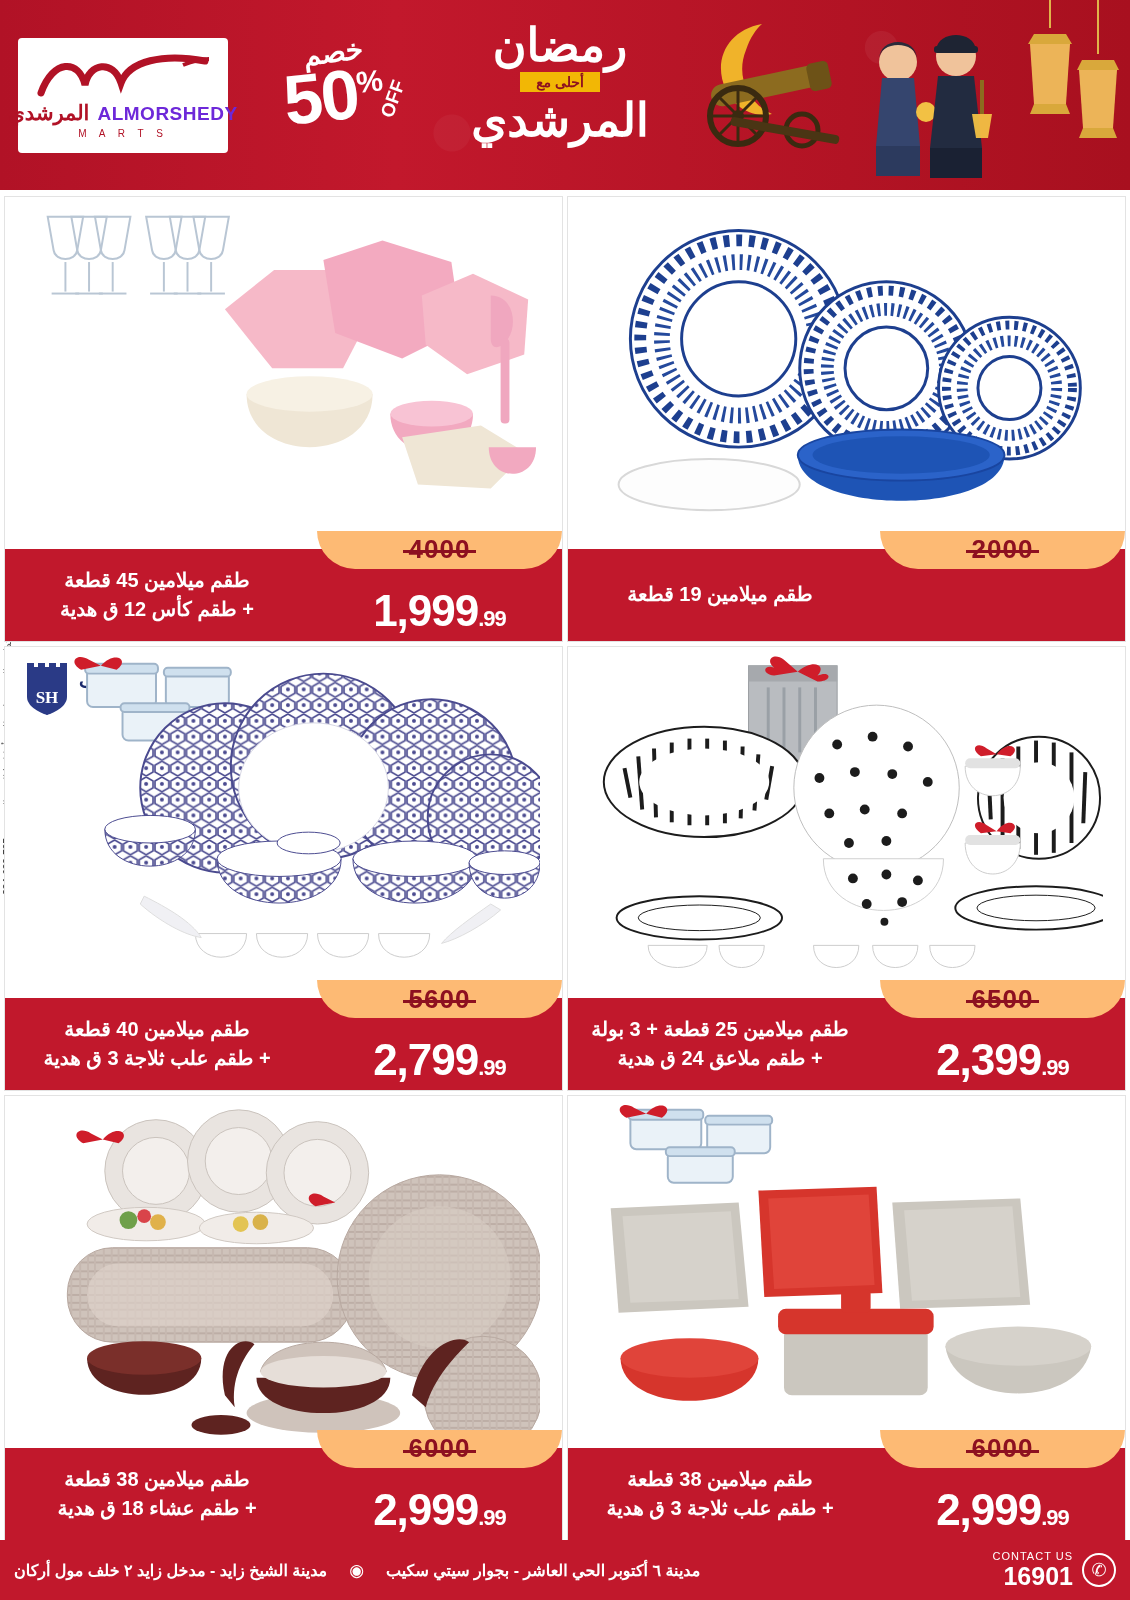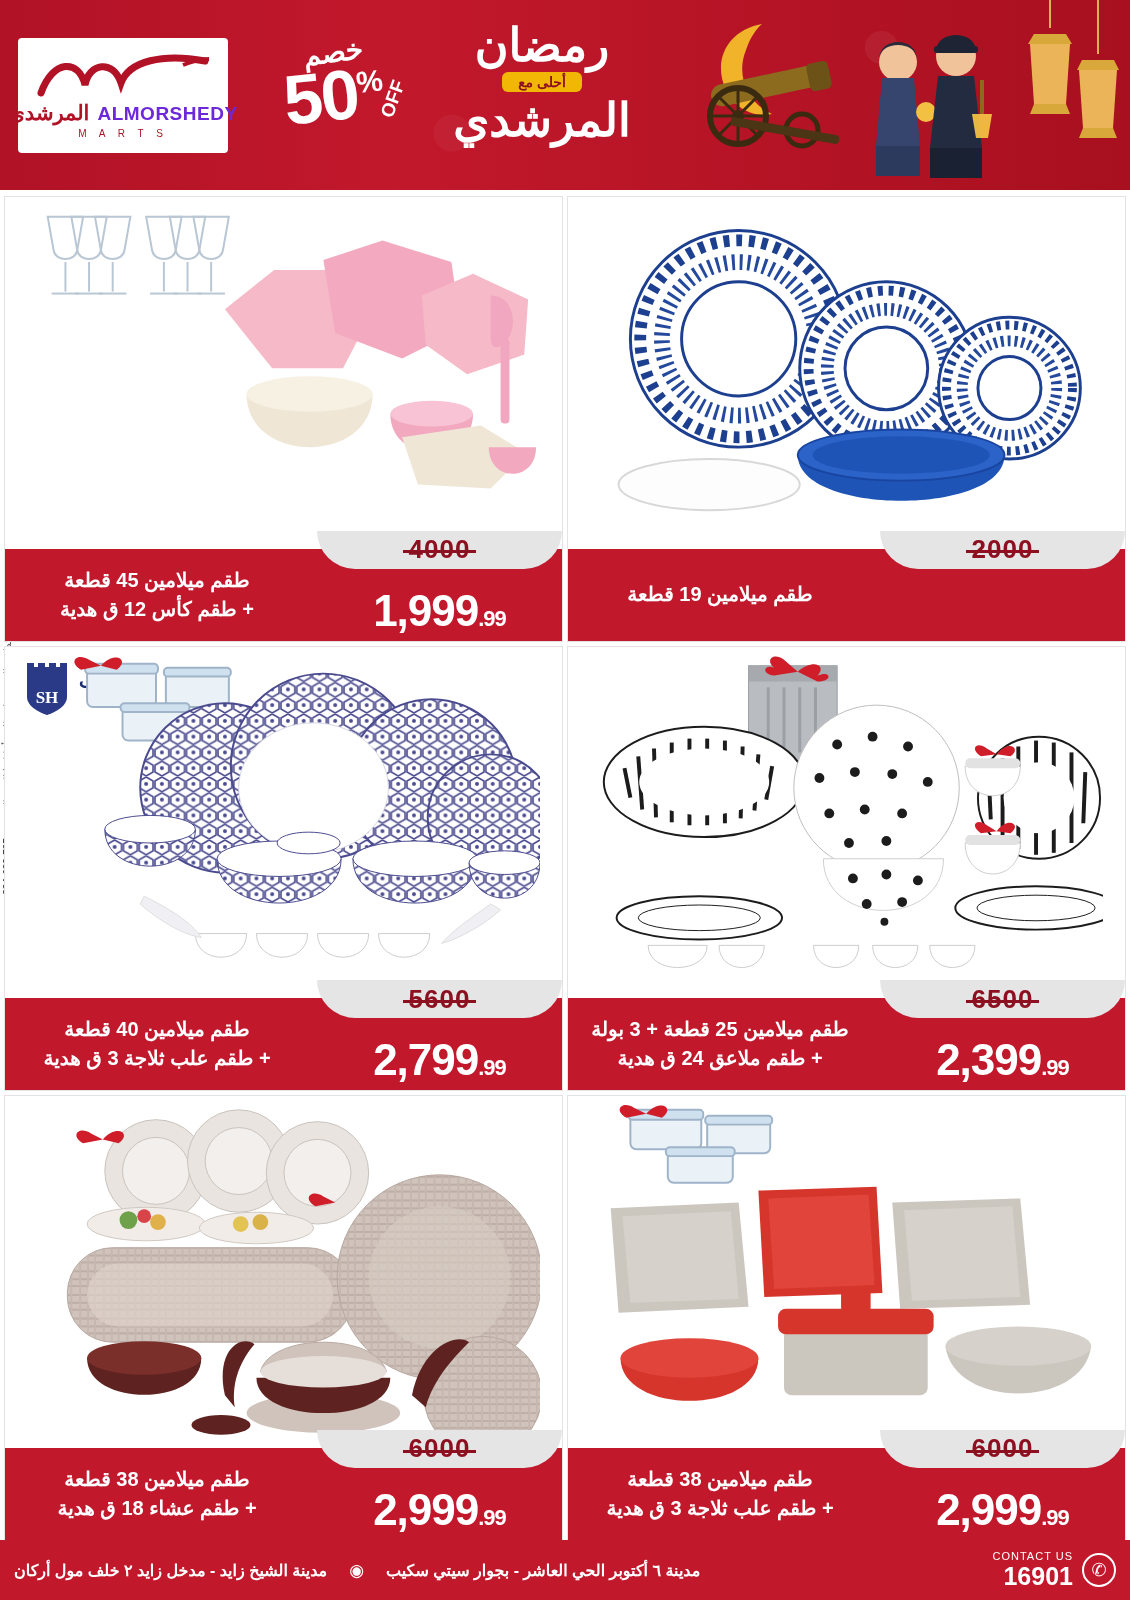--- a/index.html
+++ b/index.html
@@ -44,27 +44,27 @@
     color:#fff; text-align:center;
   }
   .disc-ar { font-size:28px; font-weight:bold; transform: rotate(-8deg); display:inline-block; }
   .disc-num { font-size:70px; font-weight:bold; line-height:.9; letter-spacing:-2px;
     transform: rotate(-6deg); display:block; margin-top:-4px; }
   .disc-num sup { font-size:30px; }
   .disc-off { position:absolute; right:6px; top:52px; font-size:19px; font-weight:bold;
     transform: rotate(-70deg); }
 
   .ramadan-title {
-    position:absolute; left:412px; top:22px; width:260px; text-align:center; color:#fff;
+    position:absolute; left:430px; top:22px; width:260px; text-align:center; color:#fff;
   }
   .ramadan-title .l1 { font-size:46px; font-weight:bold; line-height:1; }
   .ramadan-title .l2 { font-size:46px; font-weight:bold; line-height:1.05; }
   .ribbon {
     display:inline-block; background:#f2b705; color:#8d1020; font-size:14px; font-weight:bold;
-    padding:2px 16px; border-radius:6px; margin:4px 0; position:relative;
+    padding:2px 16px; border-radius:0; margin:4px 0; position:relative;
   }
 
   .cannon { position:absolute; left:690px; top:30px; }
   .kids { position:absolute; left:860px; top:20px; }
   .lantern { position:absolute; left:1020px; top:0px; }
 
   .moon { position:absolute; left:700px; top:16px; }
 
   
   .grid {
@@ -83,21 +83,21 @@
   .pricebar {
     position:absolute; left:0; right:0; bottom:0; height:92px;
     background:#c1182c; color:#fff;
     display:flex; align-items:center;
   }
   .price-left {
     position:relative; width:245px; height:100%; flex:none;
   }
   .oldprice-wrap {
     position:absolute; right:0; left:0; top:-18px; height:38px;
-    background:#e5e5e5;
+    background:#fdba74;
     border-radius: 0 0 60px 60px;
     display:flex; align-items:center; justify-content:center;
   }
   .oldprice {
     font-size:26px; font-weight:bold; color:#8d1020; position:relative; letter-spacing:1px;
   }
   .oldprice:after {
     content:""; position:absolute; left:-6px; right:-6px; top:52%; height:3px; background:#8d1020;
   }
   .newprice {

